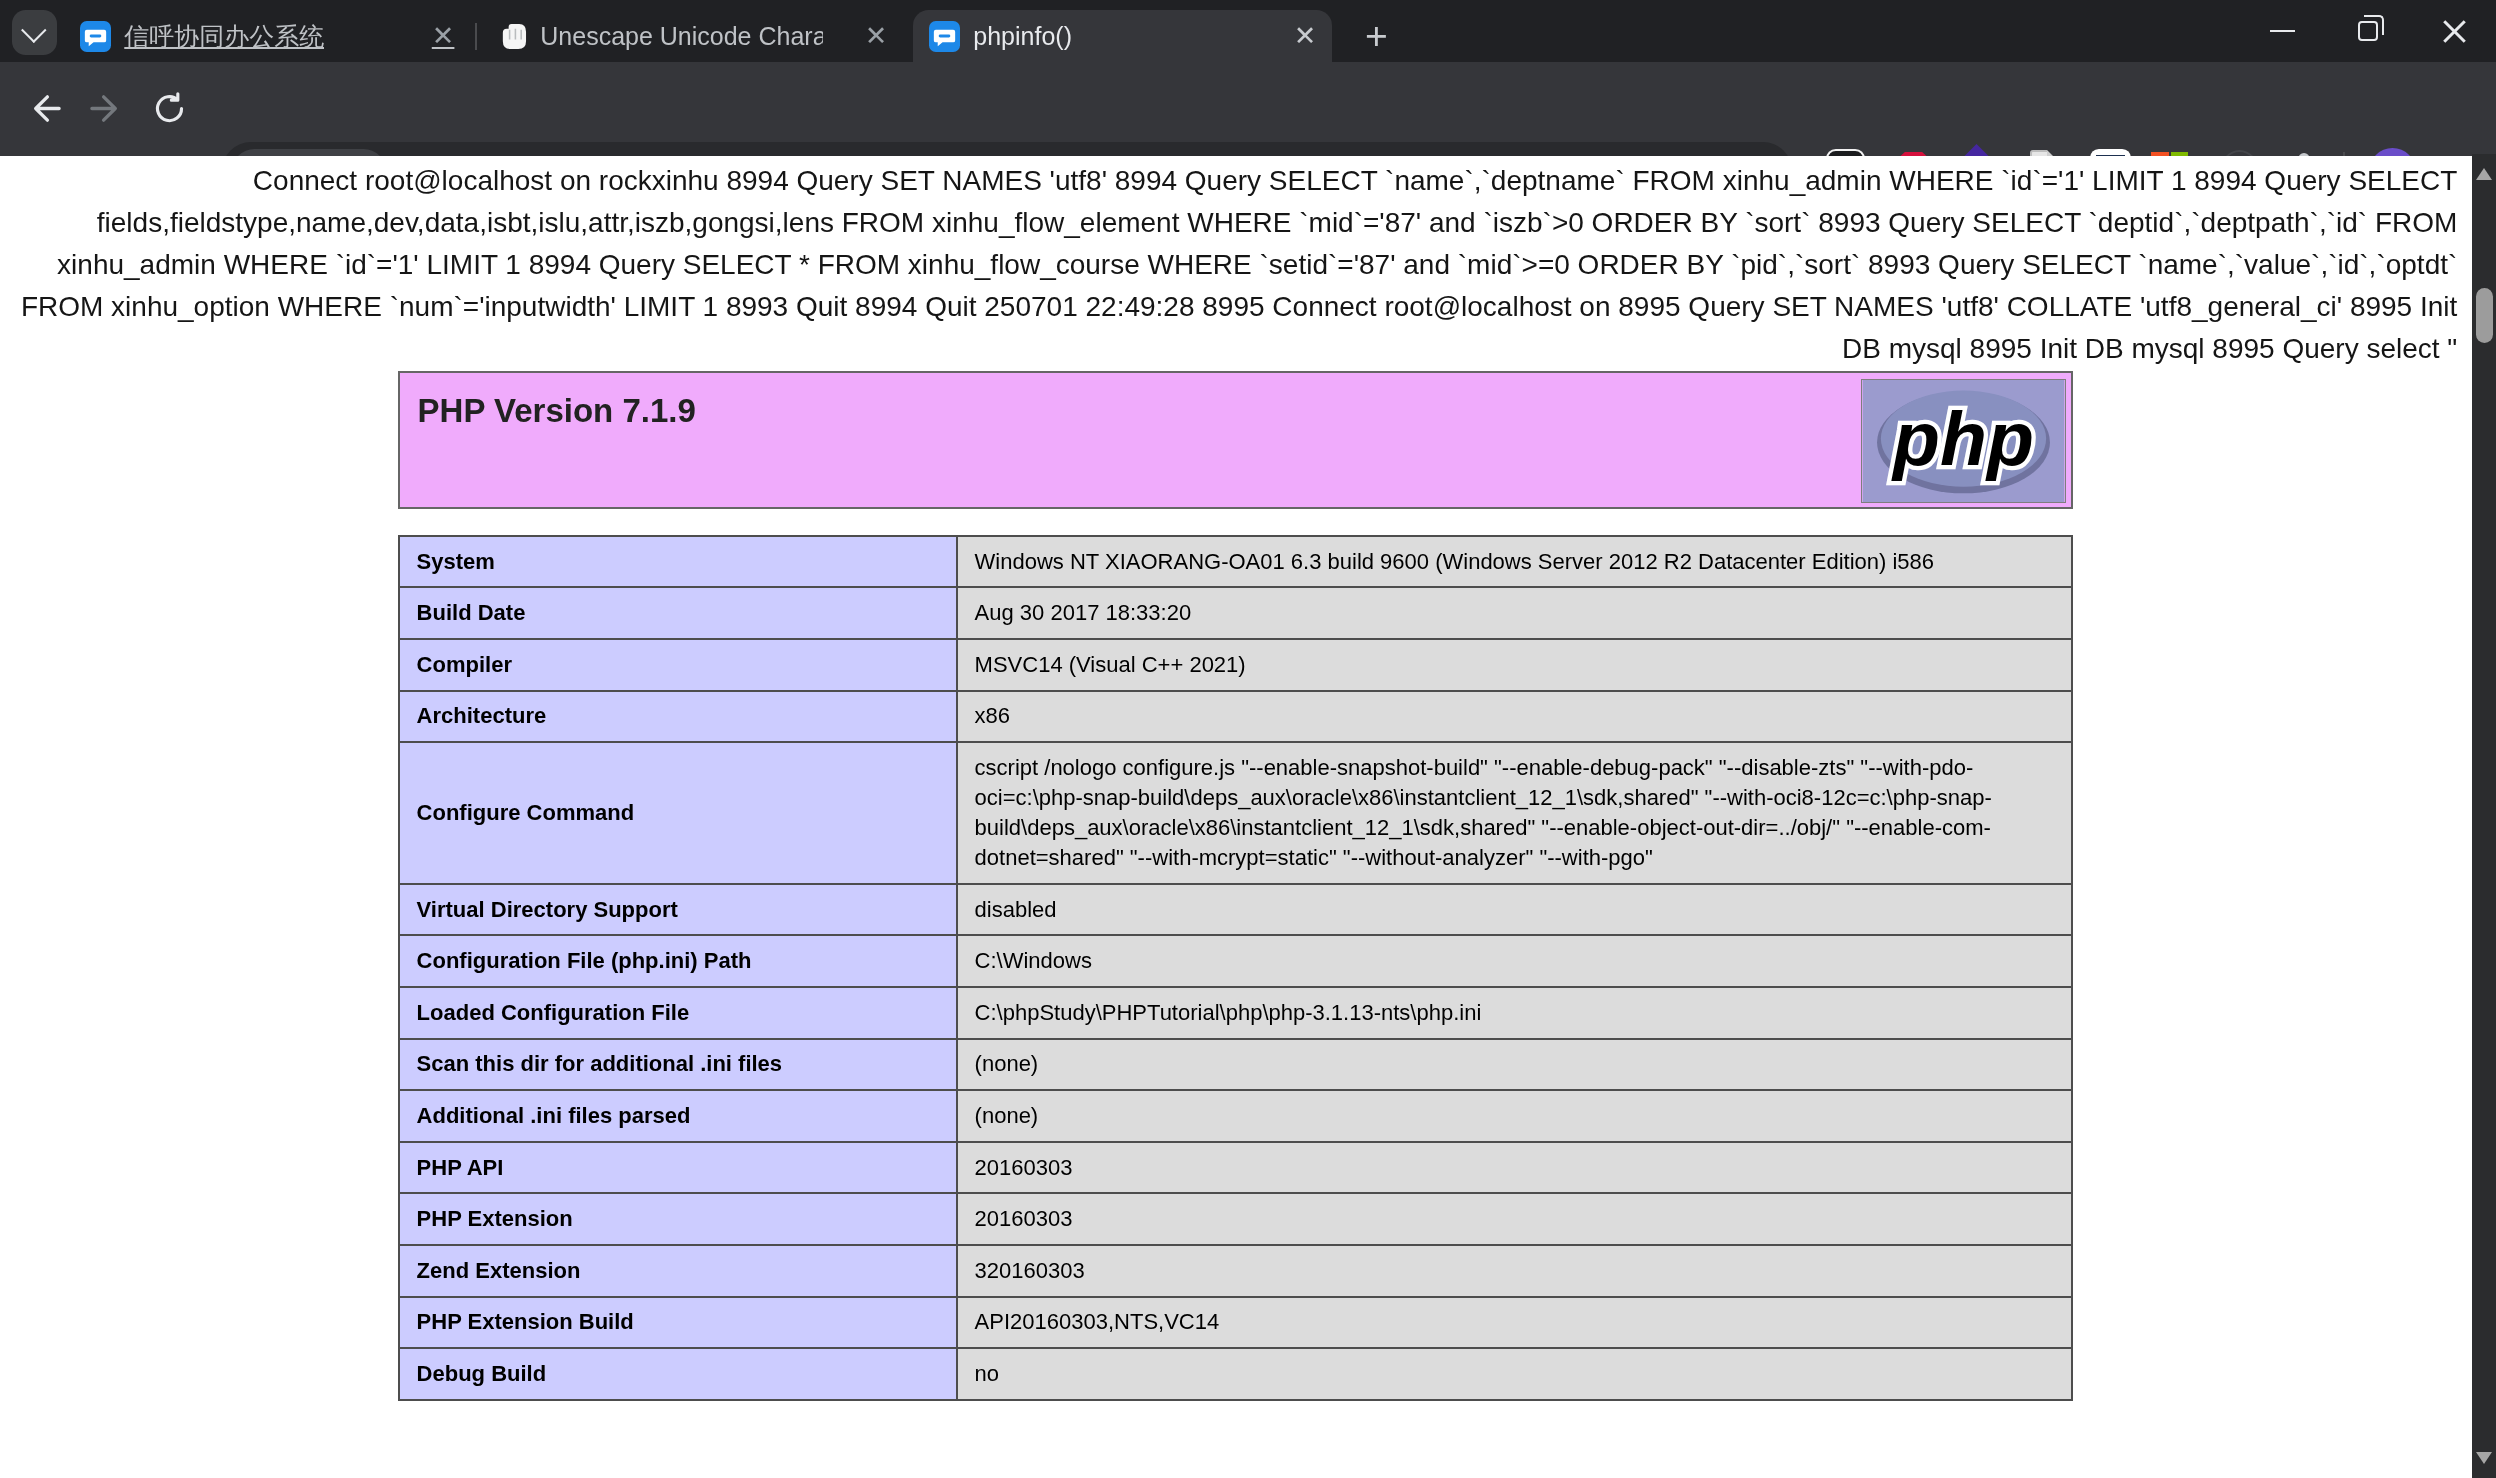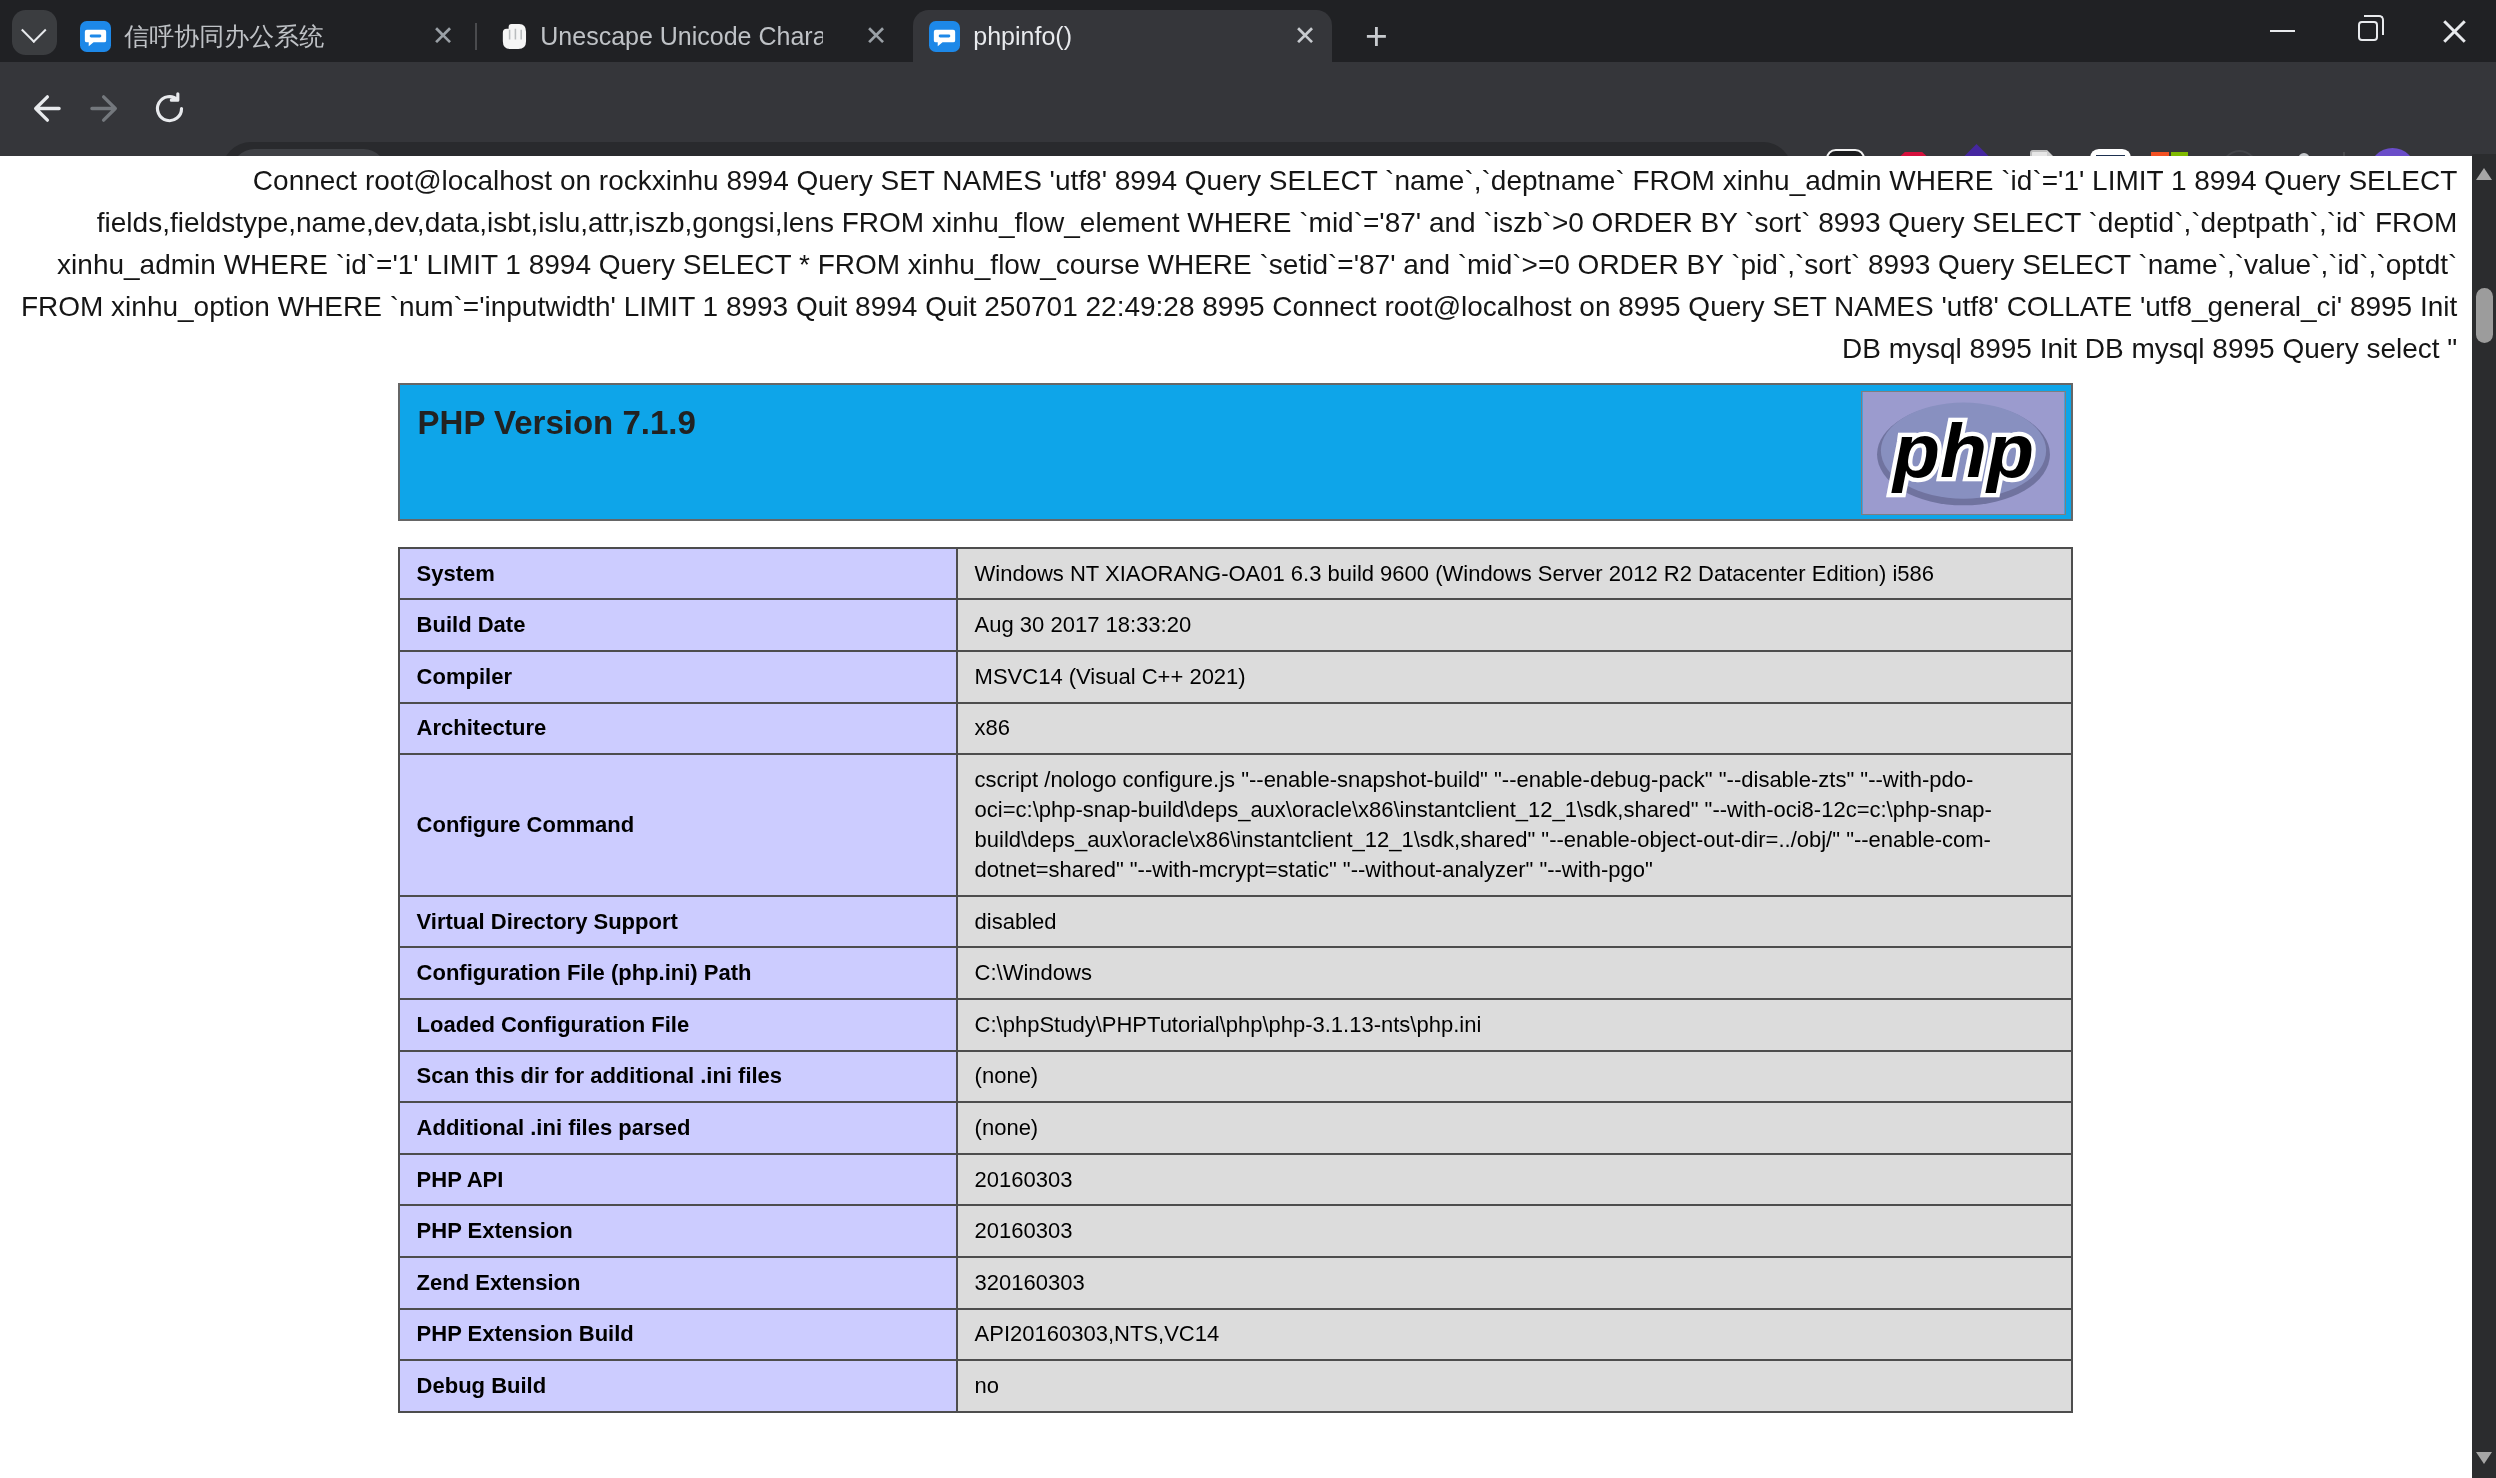--- a/index.html
+++ b/index.html
@@ -63,21 +63,21 @@
   .msgrid .globe { position:absolute; right:-3.9px; top:7.8px; width:25px; height:25px; border-radius:50%; background:#4aa3df; border:2px solid #2e7fb3; }
   .msgrid .globe:before { content:""; position:absolute; left:3.9px; top:4.9px; width:11.7px; height:8.8px; border-radius:50% 40% 60% 50%; background:#58b368; }
   .ghost-ext { width:39px; height:43px; border:2.9px solid #6a6c70; border-radius:50%; opacity:0.28; position:relative; }
   .ghost-ext:before { content:""; position:absolute; left:9.8px; top:7.8px; width:13.7px; height:21.5px; border-left:2.9px solid #6a6c70; border-bottom:2.9px solid #6a6c70; transform:rotate(12deg); }
   .puzzle { width:39px; height:43px; }
 
   
   .content { position:absolute; left:0; top:156px; width:2471px; height:1322px; background:#fff; overflow:hidden; }
   .sql-log { padding:3.9px 13.7px 0 9.8px; font-size:28px; line-height:42px; color:#151515; word-break:break-word;text-align:right; }
   .php-wrap { width:1675px; margin:0 auto; }
-  .php-header { margin-top:13px; height:138px; background:#0ea5e9; border:2px solid #666; position:relative; }
+  .php-header { margin-top:1px; height:138px; background:#f0abfc; border:2px solid #666; position:relative; }
   .php-header h1 { font-size:33px; font-weight:bold; color:#222; padding:19.5px 0 0 17.6px; }
   .php-logo { position:absolute; right:4.9px; top:5.9px; border:1px solid #7e7e7e; display:block; }
   .php-table { width:100%; border-collapse:collapse; margin-top:26px; }
   .php-table td { border:2px solid #4d4d4d; font-size:22px; padding:9.8px 16.6px; vertical-align:middle; color:#000; }
   .php-table td.e { background:#ccccff; font-weight:bold; width:558px; }
   .php-table td.v { background:#dcdcdc; line-height:30px; word-wrap:break-word; overflow-wrap:break-word; }
   .php-table tr { height:47px; }
 
   
   .scrollbar { position:absolute; right:0; top:154px; width:25px; height:1324px; background:#2b2c2e; }
@@ -87,21 +87,21 @@
   .sb-thumb { position:absolute; left:3.9px; top:134px; width:17.6px; height:55px; border-radius:8.8px; background:#9c9c9c; }
 </style>
 </head>
 <body>
 
 <div class="tabstrip">
   <div class="tab-search-btn">
     <div class="chev"></div>
   </div>
 
-  <div class="tab inactive" style="left:64px; width:406px;">
+  <div class="tab inactive" style="left:64px; width:406px;text-decoration:underline;">
     <svg width="31" height="31" viewBox="0 0 32 32">
         <rect width="32" height="32" rx="7" fill="#1d88e8"></rect>
         <path d="M7 9 h18 a2 2 0 0 1 2 2 v9 a2 2 0 0 1 -2 2 h-11 l-5 4 v-4 h-2 a2 2 0 0 1 -2 -2 v-9 a2 2 0 0 1 2 -2 z" fill="#fff"></path>
         <rect x="10" y="14" width="12" height="3" rx="1.5" fill="#1d88e8"></rect>
       </svg>
     <span class="tab-title">信呼协同办公系统</span>
     <span class="tab-close">✕</span>
   </div>
 
   <div class="tab-sep" style="left:475px;"></div>

